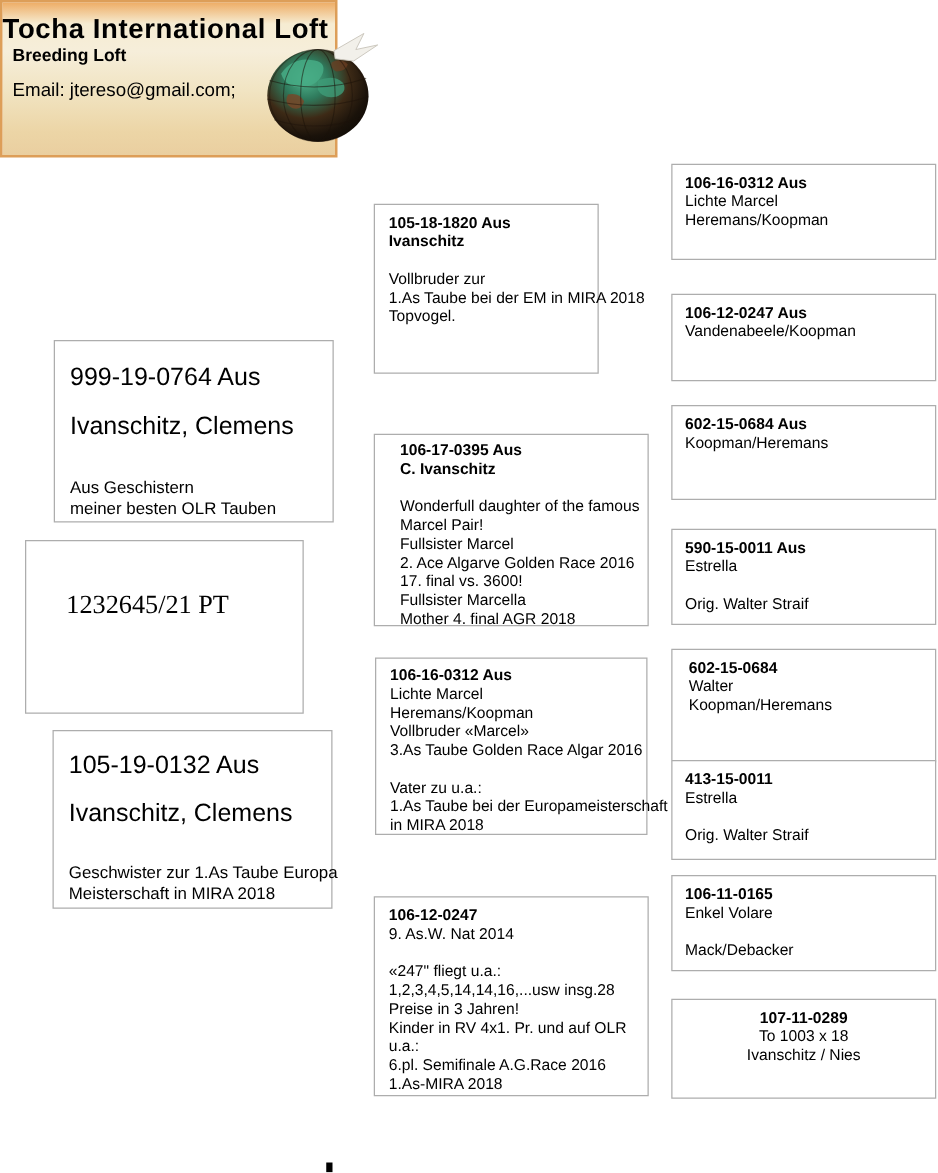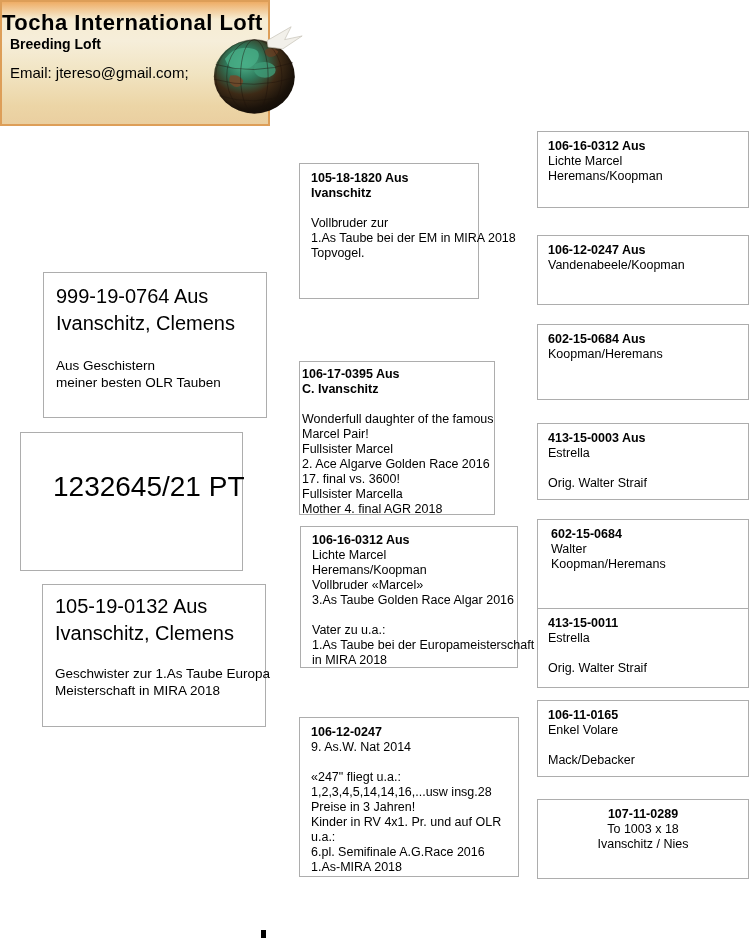--- a/index.html
+++ b/index.html
@@ -59,21 +59,21 @@
   
   .pbox {
     position: absolute;
     box-sizing: border-box;
     border: 1px solid #adadad;
     background: #ffffff;
     overflow: visible;
   }
   .big {
     font-size: 20px;
-    line-height: 27px;
+    line-height: 39px;
     white-space: pre;
   }
   .small {
     font-size: 13.5px;
     line-height: 17px;
     white-space: pre;
   }
   .ring {
     font-size: 12.5px;
     font-weight: bold;
@@ -85,25 +85,25 @@
     line-height: 15px;
     white-space: pre;
   }
 
   
   .box-l1 { left: 43px;  top: 272px; width: 224px; height: 146px; padding: 10px 12px; }
   .box-l2 { left: 20px;  top: 432px; width: 223px; height: 139px; padding: 38px 0 0 32px; }
   .box-l3 { left: 42px;  top: 584px; width: 224px; height: 143px; padding: 8px 12px; }
   .box-l1 .small { margin-top: 20px; }
   .box-l3 .small { margin-top: 18px; }
-  .ring-number { font-size: 28px; white-space: pre; }
+  .ring-number { font-size: 21px; white-space: pre; font-family: Liberation Serif, serif; }
 
   
   .box-m1 { left: 299px; top: 163px; width: 180px; height: 136px; padding: 7px 11px; }
-  .box-m2 { left: 299px; top: 361px; width: 196px; height: 154px; padding: 5px 2px; }
+  .box-m2 { left: 299px; top: 347px; width: 220px; height: 154px; padding: 5px 20px; }
   .box-m3 { left: 300px; top: 526px; width: 218px; height: 142px; padding: 6px 11px; }
   .box-m4 { left: 299px; top: 717px; width: 220px; height: 160px; padding: 7px 11px; }
 
   
   .rcol { left: 537px; width: 212px; padding: 7px 10px; }
   .box-r1 { top: 131px; height: 77px; }
   .box-r2 { top: 235px; height: 70px; }
   .box-r3 { top: 324px; height: 76px; }
   .box-r4 { top: 423px; height: 77px; }
   .box-r5 { top: 519px; height: 91px; padding-left: 13px; }
@@ -229,21 +229,21 @@
     <div class="ring">106-12-0247 Aus</div>
     <div class="notes">Vandenabeele/Koopman</div>
   </div>
 
   <div class="pbox rcol box-r3">
     <div class="ring">602-15-0684 Aus</div>
     <div class="notes">Koopman/Heremans</div>
   </div>
 
   <div class="pbox rcol box-r4">
-    <div class="ring">413-15-0003 Aus</div>
+    <div class="ring">590-15-0011 Aus</div>
     <div class="notes">Estrella
 
 Orig. Walter Straif</div>
   </div>
 
   <div class="pbox rcol box-r5">
     <div class="ring">602-15-0684</div>
     <div class="notes">Walter
 Koopman/Heremans</div>
   </div>

